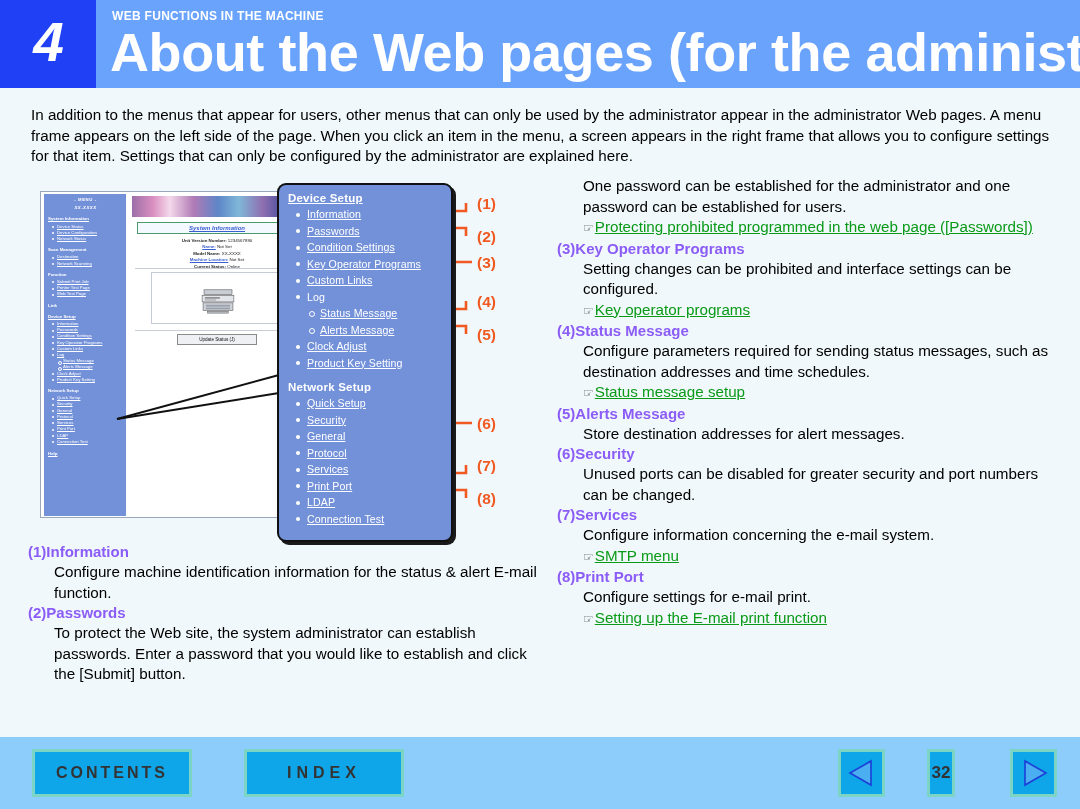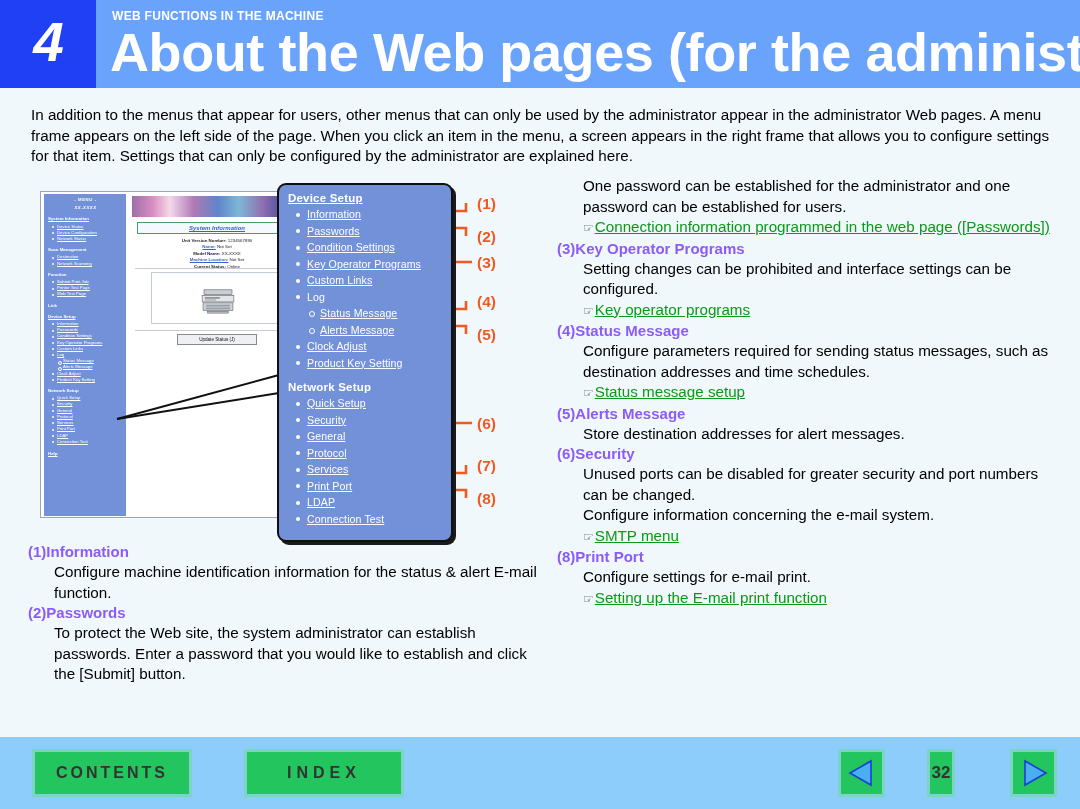--- a/index.html
+++ b/index.html
@@ -147,21 +147,21 @@
   .xref .hand { color:#222; font-size: 12px; margin-right: 1px; }
   .xref .lk { color: #0a9a18; text-decoration: underline; }
   .xref .lk2 { color: #0a9a18; text-decoration: underline; display:inline-block; }
 
   
   .footer {
     position: absolute; left: 0; bottom: 0; width: 1080px; height: 72px;
     background: #8ccdfc;
   }
   .fbtn {
-    position: absolute; background: #22c55e; border: 3px solid #7bd4c4;
+    position: absolute; background: #0ea5e9; border: 3px solid #7bd4c4;
     display: flex; align-items: center; justify-content: center;
     color: #333; font-weight: bold;
   }
   .fbtn-contents { left: 32px; top: 12px; width: 160px; height: 48px; font-size: 16px; letter-spacing: 3px; }
   .fbtn-index    { left: 244px; top: 12px; width: 160px; height: 48px; font-size: 16px; letter-spacing: 5px; }
   .fbtn-prev     { left: 838px; top: 12px; width: 47px; height: 48px; }
   .fbtn-page     { left: 927px; top: 12px; width: 28px; height: 48px; font-size: 17px; }
   .fbtn-next     { left: 1010px; top: 12px; width: 47px; height: 48px; }
 </style>
 </head>
@@ -323,21 +323,21 @@
     <p class="sec-body">Configure machine identification information for the status &amp; alert E-mail function.</p>
 
     <div class="sec-head">
       <span>(2)</span><span>Passwords</span>
     </div>
     <p class="sec-body">To protect the Web site, the system administrator can establish passwords. Enter a password that you would like to establish and click the [Submit] button.</p>
   </div>
 
   <div class="rightcol">
     <p class="sec-body" style="margin-left:26px">One password can be established for the administrator and one password can be established for users.</p>
-    <p class="xref"><span class="hand">☞</span><span class="lk2">Connection information programmed in the web page ([Passwords])</span></p>
+    <p class="xref"><span class="hand">☞</span><span class="lk2">Protecting prohibited programmed in the web page ([Passwords])</span></p>
 
     <div class="sec-head">
       <span>(3)</span><span>Key Operator Programs</span>
     </div>
     <p class="sec-body">Setting changes can be prohibited and interface settings can be configured.</p>
     <p class="xref"><span class="hand">☞</span><span class="lk">Key operator programs</span></p>
 
     <div class="sec-head">
       <span>(4)</span><span>Status Message</span>
     </div>
@@ -347,20 +347,23 @@
     <div class="sec-head">
       <span>(5)</span><span>Alerts Message</span>
     </div>
     <p class="sec-body">Store destination addresses for alert messages.</p>
 
     <div class="sec-head">
       <span>(6)</span><span>Security</span>
     </div>
     <p class="sec-body">Unused ports can be disabled for greater security and port numbers can be changed.</p>
 
+    <div class="sec-head">
+      <span>(7)</span><span>Services</span>
+    </div>
     <p class="sec-body">Configure information concerning the e-mail system.</p>
     <p class="xref"><span class="hand">☞</span><span class="lk">SMTP menu</span></p>
 
     <div class="sec-head">
       <span>(8)</span><span>Print Port</span>
     </div>
     <p class="sec-body">Configure settings for e-mail print.</p>
     <p class="xref"><span class="hand">☞</span><span class="lk">Setting up the E-mail print function</span></p>
   </div>
 

